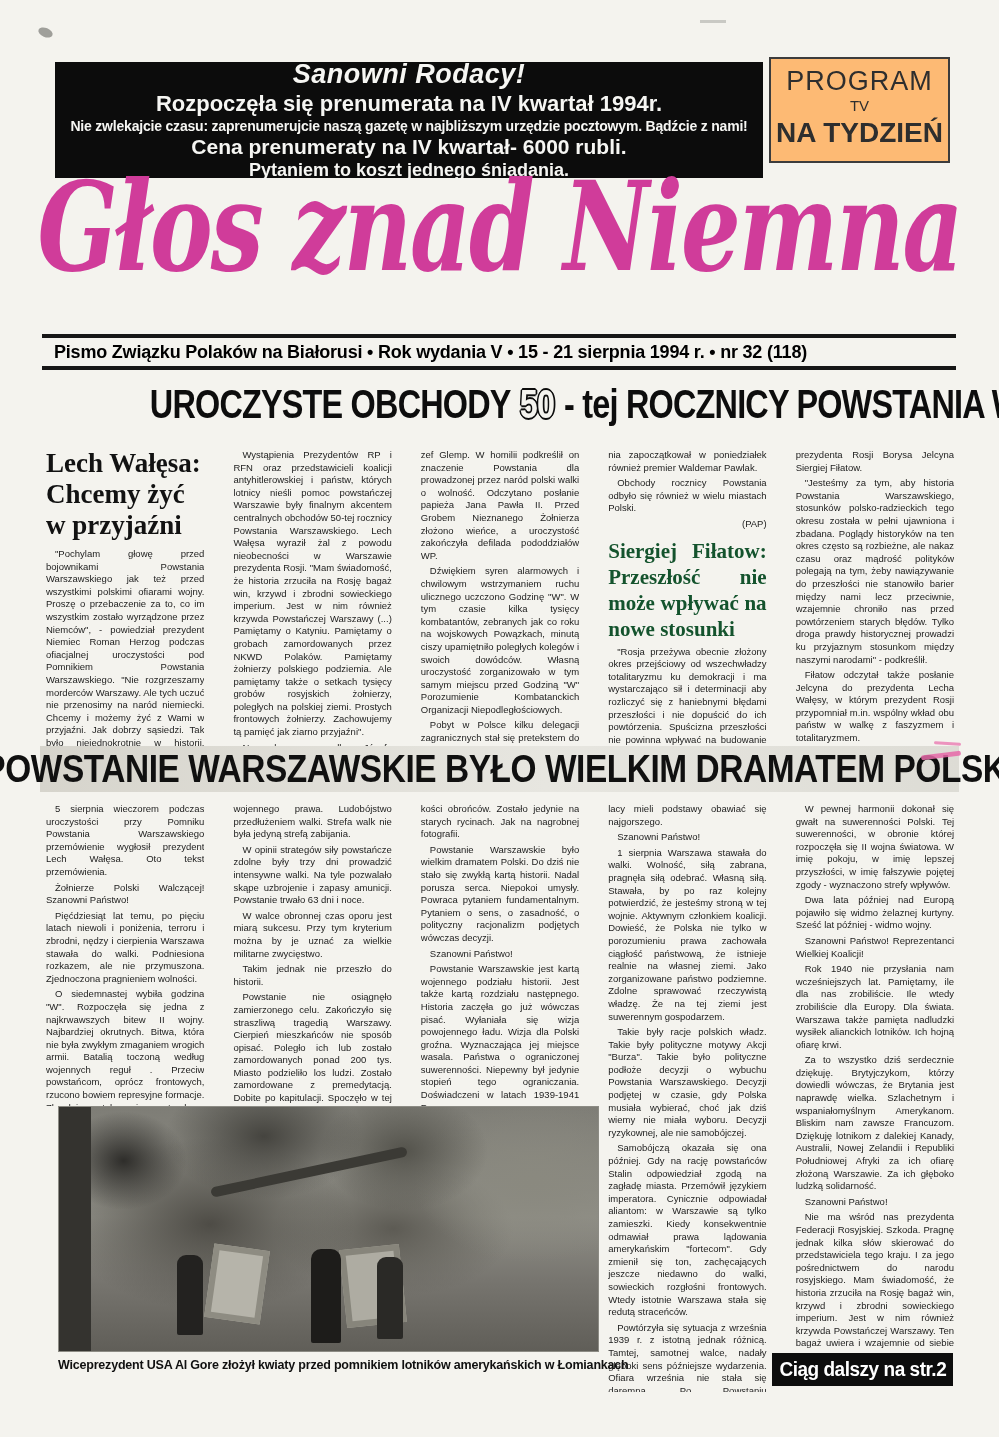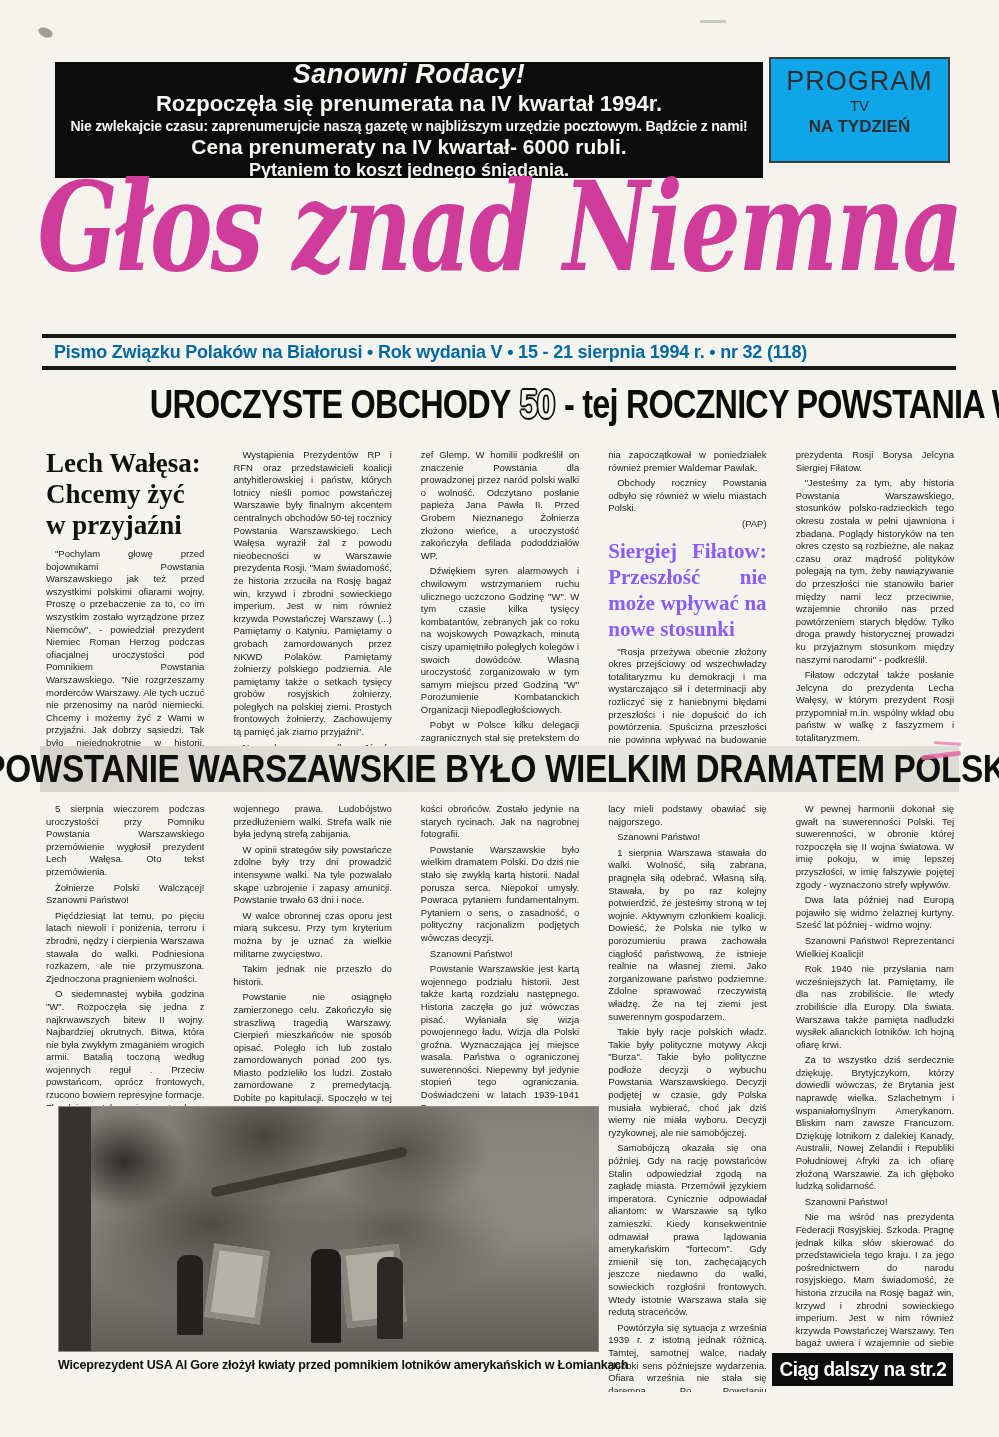--- a/index.html
+++ b/index.html
@@ -17,36 +17,36 @@
   .promo div { white-space:nowrap; }
   .b1 { font-size:27px; font-weight:bold; font-style:italic; letter-spacing:.5px; }
   .b2 { font-size:22px; font-weight:bold; }
   .b3 { font-size:14px; font-weight:bold; letter-spacing:-0.2px; }
   .b4 { font-size:21px; font-weight:bold; }
   .b5 { font-size:18px; font-weight:bold; }
   
   .tvbox {
     position:absolute; left:769px; top:57px; width:181px; height:106px;
     border:2px solid #3c3c3c; box-sizing:border-box; text-align:center;
-    padding-top:7px; color:#2e2e2e; background:#0ea5e9;
+    padding-top:7px; color:#2e2e2e; background:#fdba74;
   }
   .tv1 { font-size:27px; letter-spacing:1px; }
   .tv2 { font-size:15px; }
-  .tv3 { font-size:17px; font-weight:bold; margin-top:3px;text-align:center; }
+  .tv3 { font-size:28px; font-weight:bold; margin-top:3px;text-align:center; }
   
   .masthead { position:absolute; left:0; top:170px; width:100%; height:158px; text-align:center; }
   .masthead .title {
     font-family:"DejaVu Serif","Liberation Serif",serif; font-style:italic; font-weight:bold;
     font-size:94px; line-height:120px; color:#d03c9a; display:inline-block;
     transform:scaleY(1.32); transform-origin:center 60%; white-space:nowrap; letter-spacing:-2px;
   }
   
   .dateline-block { position:absolute; left:42px; top:334px; width:914px; }
   .rule { height:4px; background:#161616; }
-  .dateline-text { font-size:18px; font-weight:bold; color:#0369a1; padding:4px 0 3px 12px; letter-spacing:-0.2px; white-space:nowrap; }
+  .dateline-text { font-size:18px; font-weight:bold; color:#000000; padding:4px 0 3px 12px; letter-spacing:-0.2px; white-space:nowrap; }
   
   .headline-main { position:absolute; left:0; top:381px; width:100%; text-align:center; }
   .headline-main .inner {
     display:inline-block; white-space:nowrap; font-weight:bold; font-size:41px;
     letter-spacing:-1px; transform:scaleX(.79); transform-origin:center; color:#0d0d0d;
   }
   .outline-num {
     color:#f4f3ee; padding:0 2px;
     text-shadow:-2px 0 0 #0d0d0d, 2px 0 0 #0d0d0d, 0 -2px 0 #0d0d0d, 0 2px 0 #0d0d0d,
                 -1px -1px 0 #0d0d0d, 1px 1px 0 #0d0d0d, -1px 1px 0 #0d0d0d, 1px -1px 0 #0d0d0d;
@@ -59,21 +59,21 @@
   .h-a { height:306px; } .h-b { height:306px; } .h-c { height:308px; }
   .h-full { height:592px; } .h-d { height:548px; }
   .body-text p {
     margin:3px 0 0 0; font-size:9.5px; line-height:12.6px; text-align:justify;
     text-indent:9px; color:#1c1c1c;
   }
   .col-head-1 { font-family:"Liberation Serif",serif; font-weight:bold; font-size:27px; line-height:31px; color:#121212; margin:2px 0 7px 0; }
   .col-head-1 p { margin:0; text-indent:0; }
   .col-head-2 {
     font-family:"Liberation Serif",serif; font-weight:bold; font-size:21px; line-height:26px;
-    color:#8b5cf6; margin:7px 0 4px 0; text-align:justify;
+    color:#14532d; margin:7px 0 4px 0; text-align:justify;
   }
   
   .band {
     position:absolute; left:40px; top:746px; width:919px; height:46px;
     background:linear-gradient(90deg,#d6d4cc,#e7e6e0 55%,#dddcd5);
     display:flex; align-items:center; justify-content:center;
   }
   .band .inner {
     white-space:nowrap; font-weight:bold; font-size:38px; letter-spacing:-0.5px;
     transform:scaleX(.88); transform-origin:center; color:#101010;

